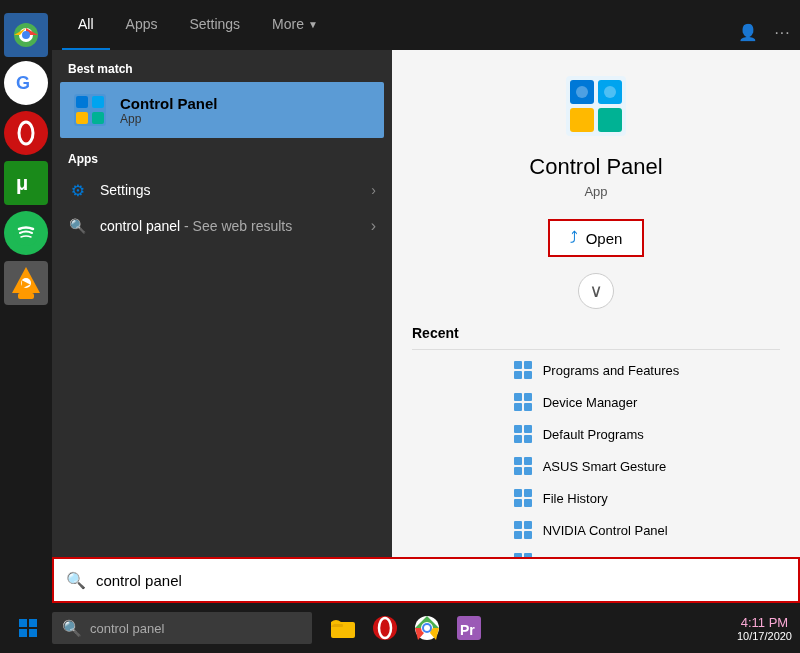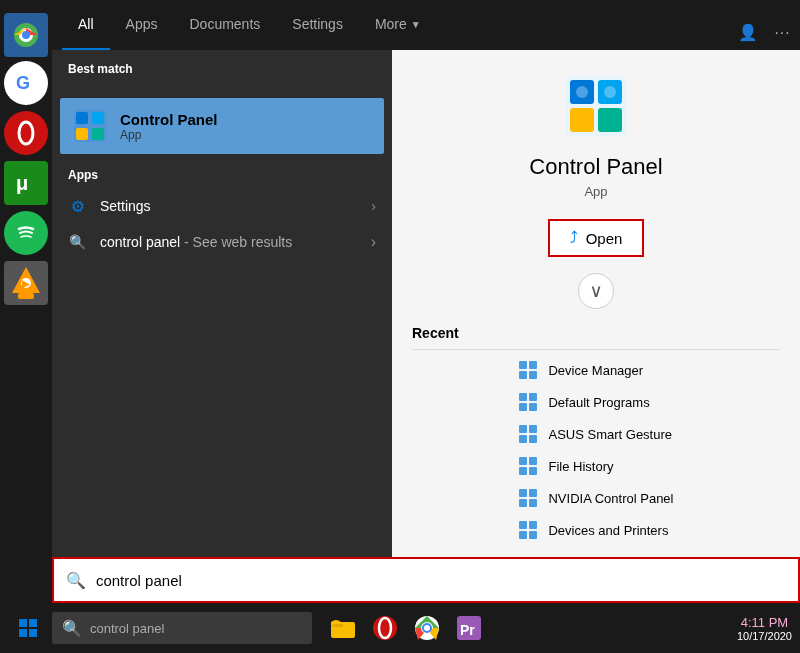--- a/index.html
+++ b/index.html
@@ -119,21 +119,21 @@
       display: flex;
       flex-direction: column;
       flex-shrink: 0;
     }
 
     
     .section-label {
       color: #fff;
       font-size: 12px;
       font-weight: 600;
-      padding: 12px 16px 22px;
+      padding: 12px 16px 6px;
     }
 
     .best-match-item {
       background: #5b9bd5;
       margin: 0 8px;
       border-radius: 2px;
       padding: 10px 12px;
       display: flex;
       align-items: center;
       gap: 12px;
@@ -487,21 +487,20 @@
         <text x="12" y="22" font-size="10" fill="#f90" font-weight="bold">▶</text>
       </svg>
     </div>
   </div>
 
   <div class="start-menu">
 
     <div class="nav-bar">
       <div class="nav-tab active">All</div>
       <div class="nav-tab">Apps</div>
-      <div class="nav-tab">Documents</div>
       <div class="nav-tab">Settings</div>
       <div class="nav-tab nav-tab-more">
         <span>More</span>
         <span style="font-size:10px; margin-left:4px;">▼</span>
       </div>
       <div class="nav-right">
         <span class="nav-right-icon">👤</span>
         <span class="nav-right-icon">···</span>
       </div>
     </div>
@@ -571,20 +570,31 @@
           <span>Open</span>
         </button>
 
         <div class="expand-btn">
           <span>∨</span>
         </div>
 
         <div class="recent-label">Recent</div>
 
         <div id="recent-items-container">
+        <div class="recent-item">
+      <div class="recent-item-icon">
+        <svg width="20" height="20" viewBox="0 0 20 20">
+          <rect x="1" y="1" width="8" height="8" rx="1" fill="#0078d7" opacity="0.7"></rect>
+          <rect x="11" y="1" width="8" height="8" rx="1" fill="#0078d7" opacity="0.7"></rect>
+          <rect x="1" y="11" width="8" height="8" rx="1" fill="#0078d7" opacity="0.7"></rect>
+          <rect x="11" y="11" width="8" height="8" rx="1" fill="#0078d7" opacity="0.7"></rect>
+        </svg>
+      </div>
+      <span class="recent-item-label">Programs and Features</span>
+    </div>
             <div class="recent-item">
       <div class="recent-item-icon">
         <svg width="20" height="20" viewBox="0 0 20 20">
           <rect x="1" y="1" width="8" height="8" rx="1" fill="#0078d7" opacity="0.7"></rect>
           <rect x="11" y="1" width="8" height="8" rx="1" fill="#0078d7" opacity="0.7"></rect>
           <rect x="1" y="11" width="8" height="8" rx="1" fill="#0078d7" opacity="0.7"></rect>
           <rect x="11" y="11" width="8" height="8" rx="1" fill="#0078d7" opacity="0.7"></rect>
         </svg>
       </div>
       <span class="recent-item-label">Device Manager</span>

